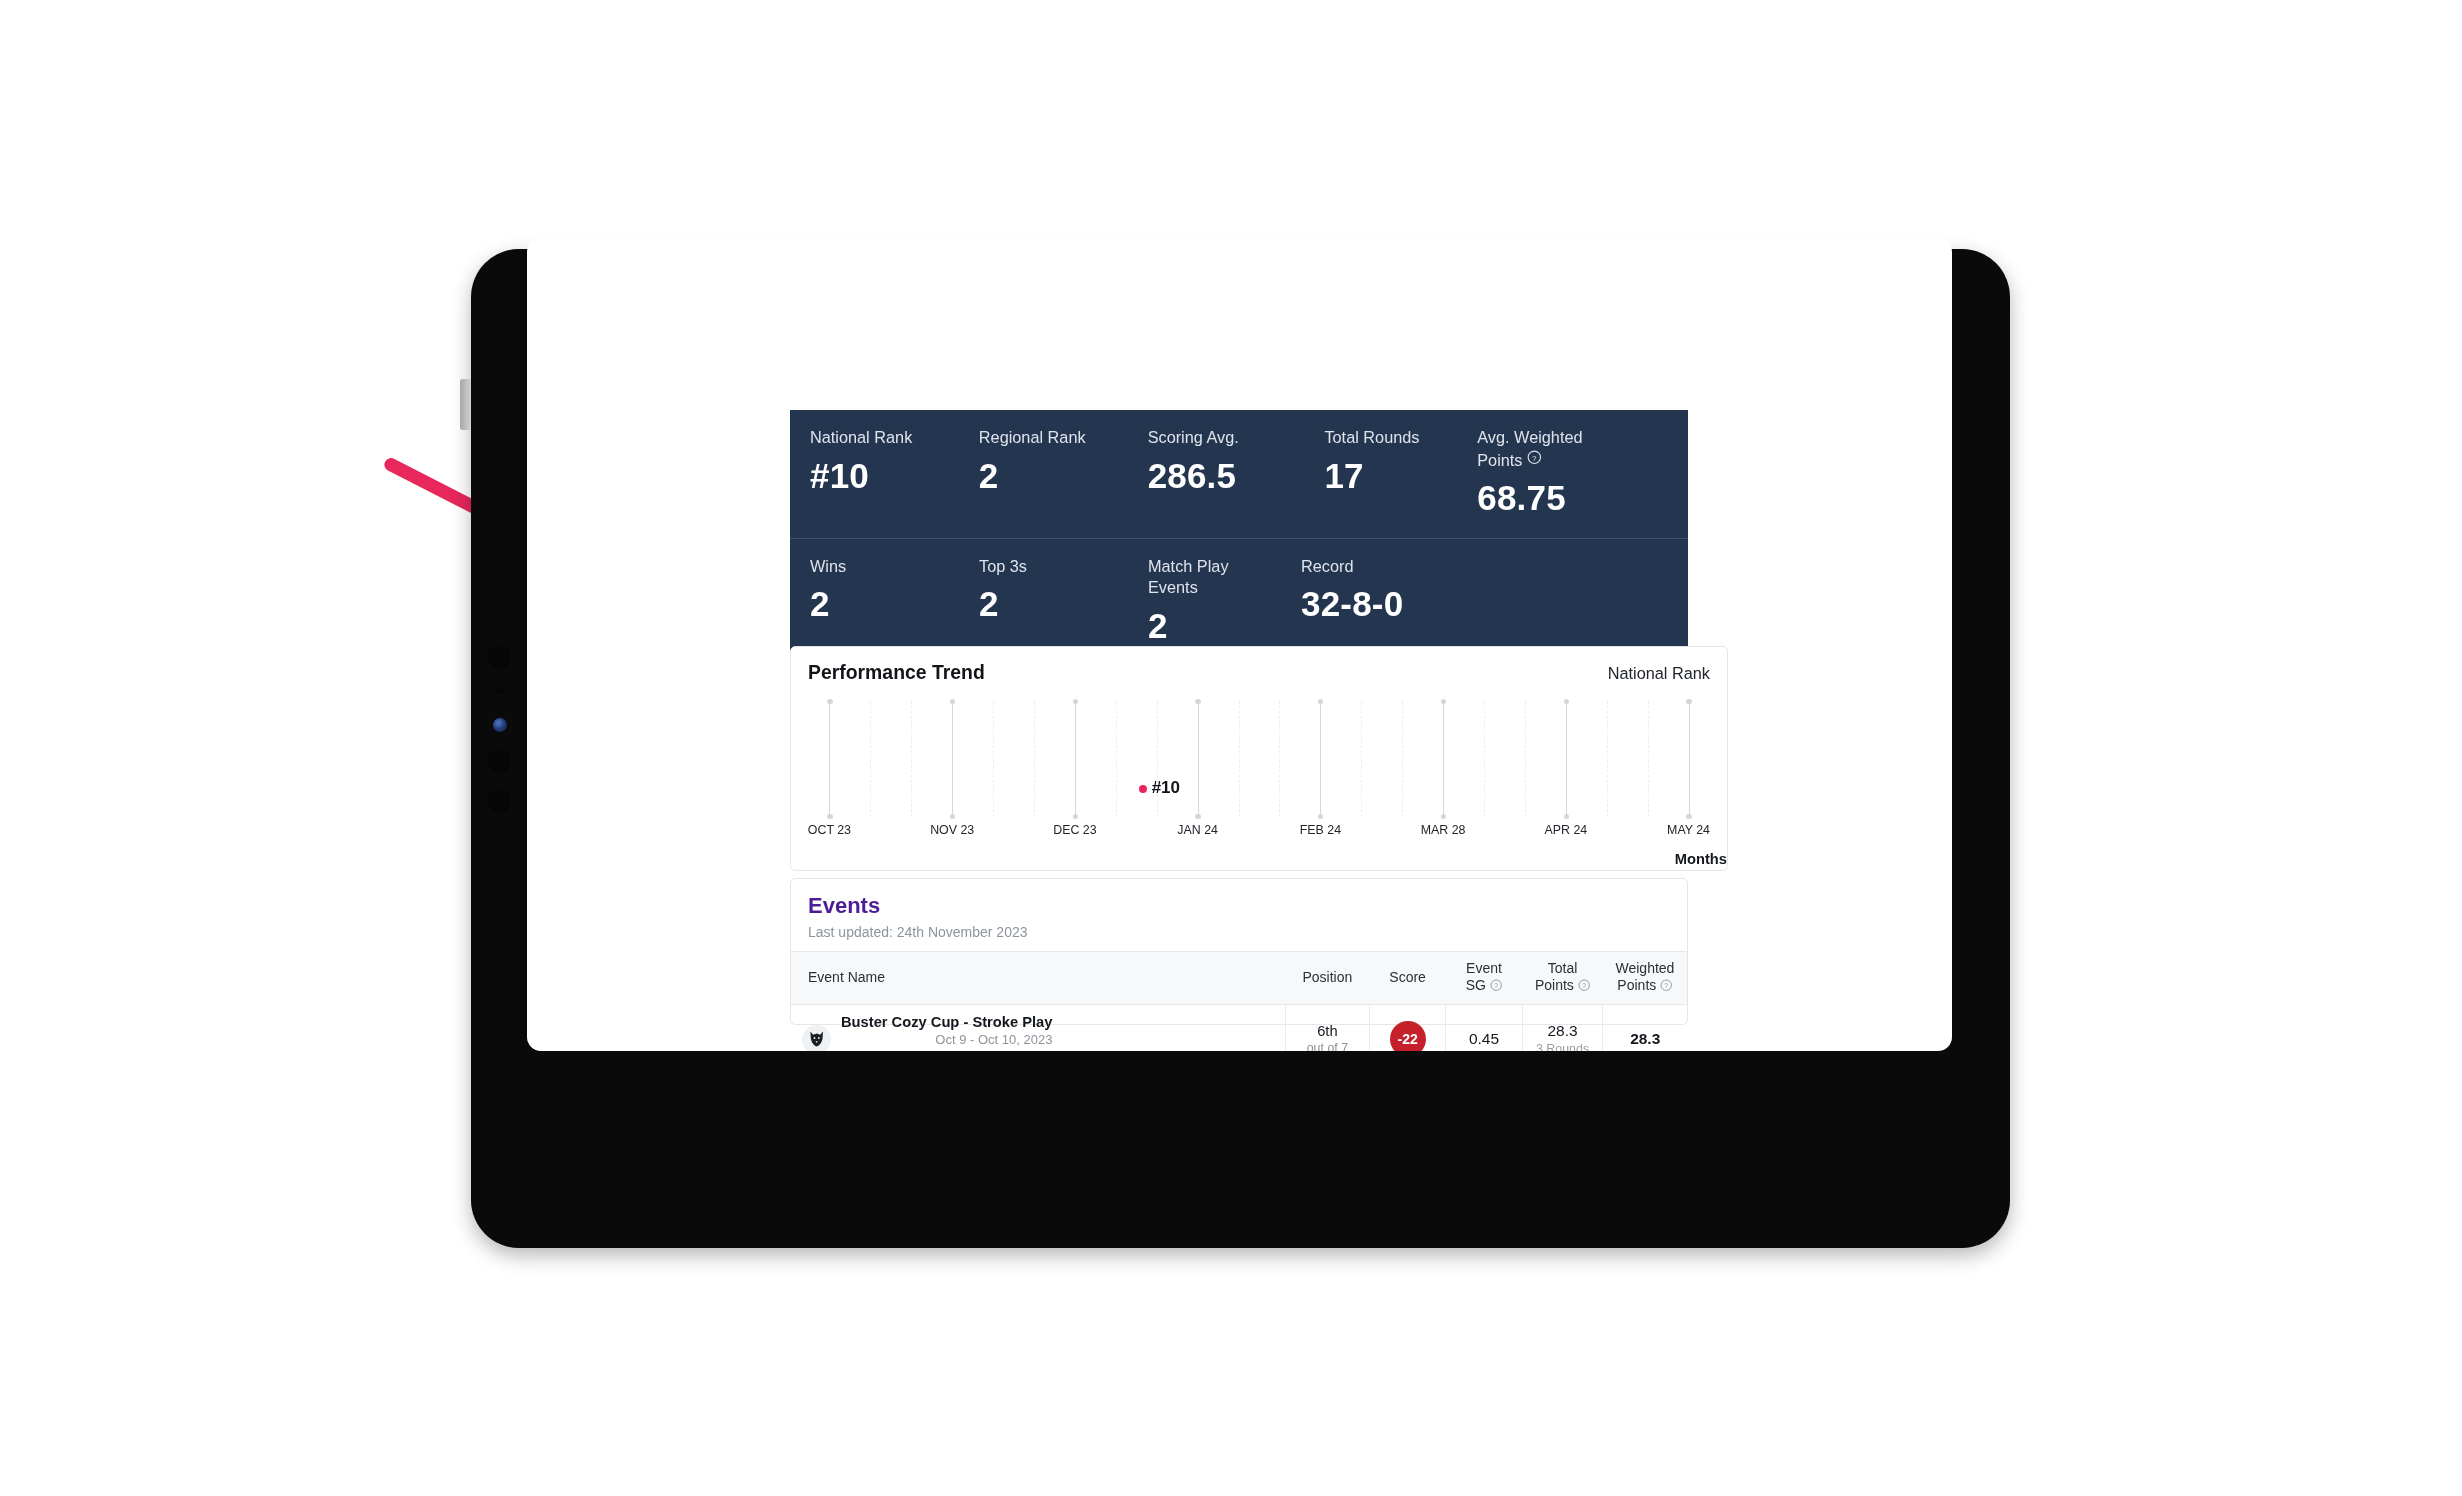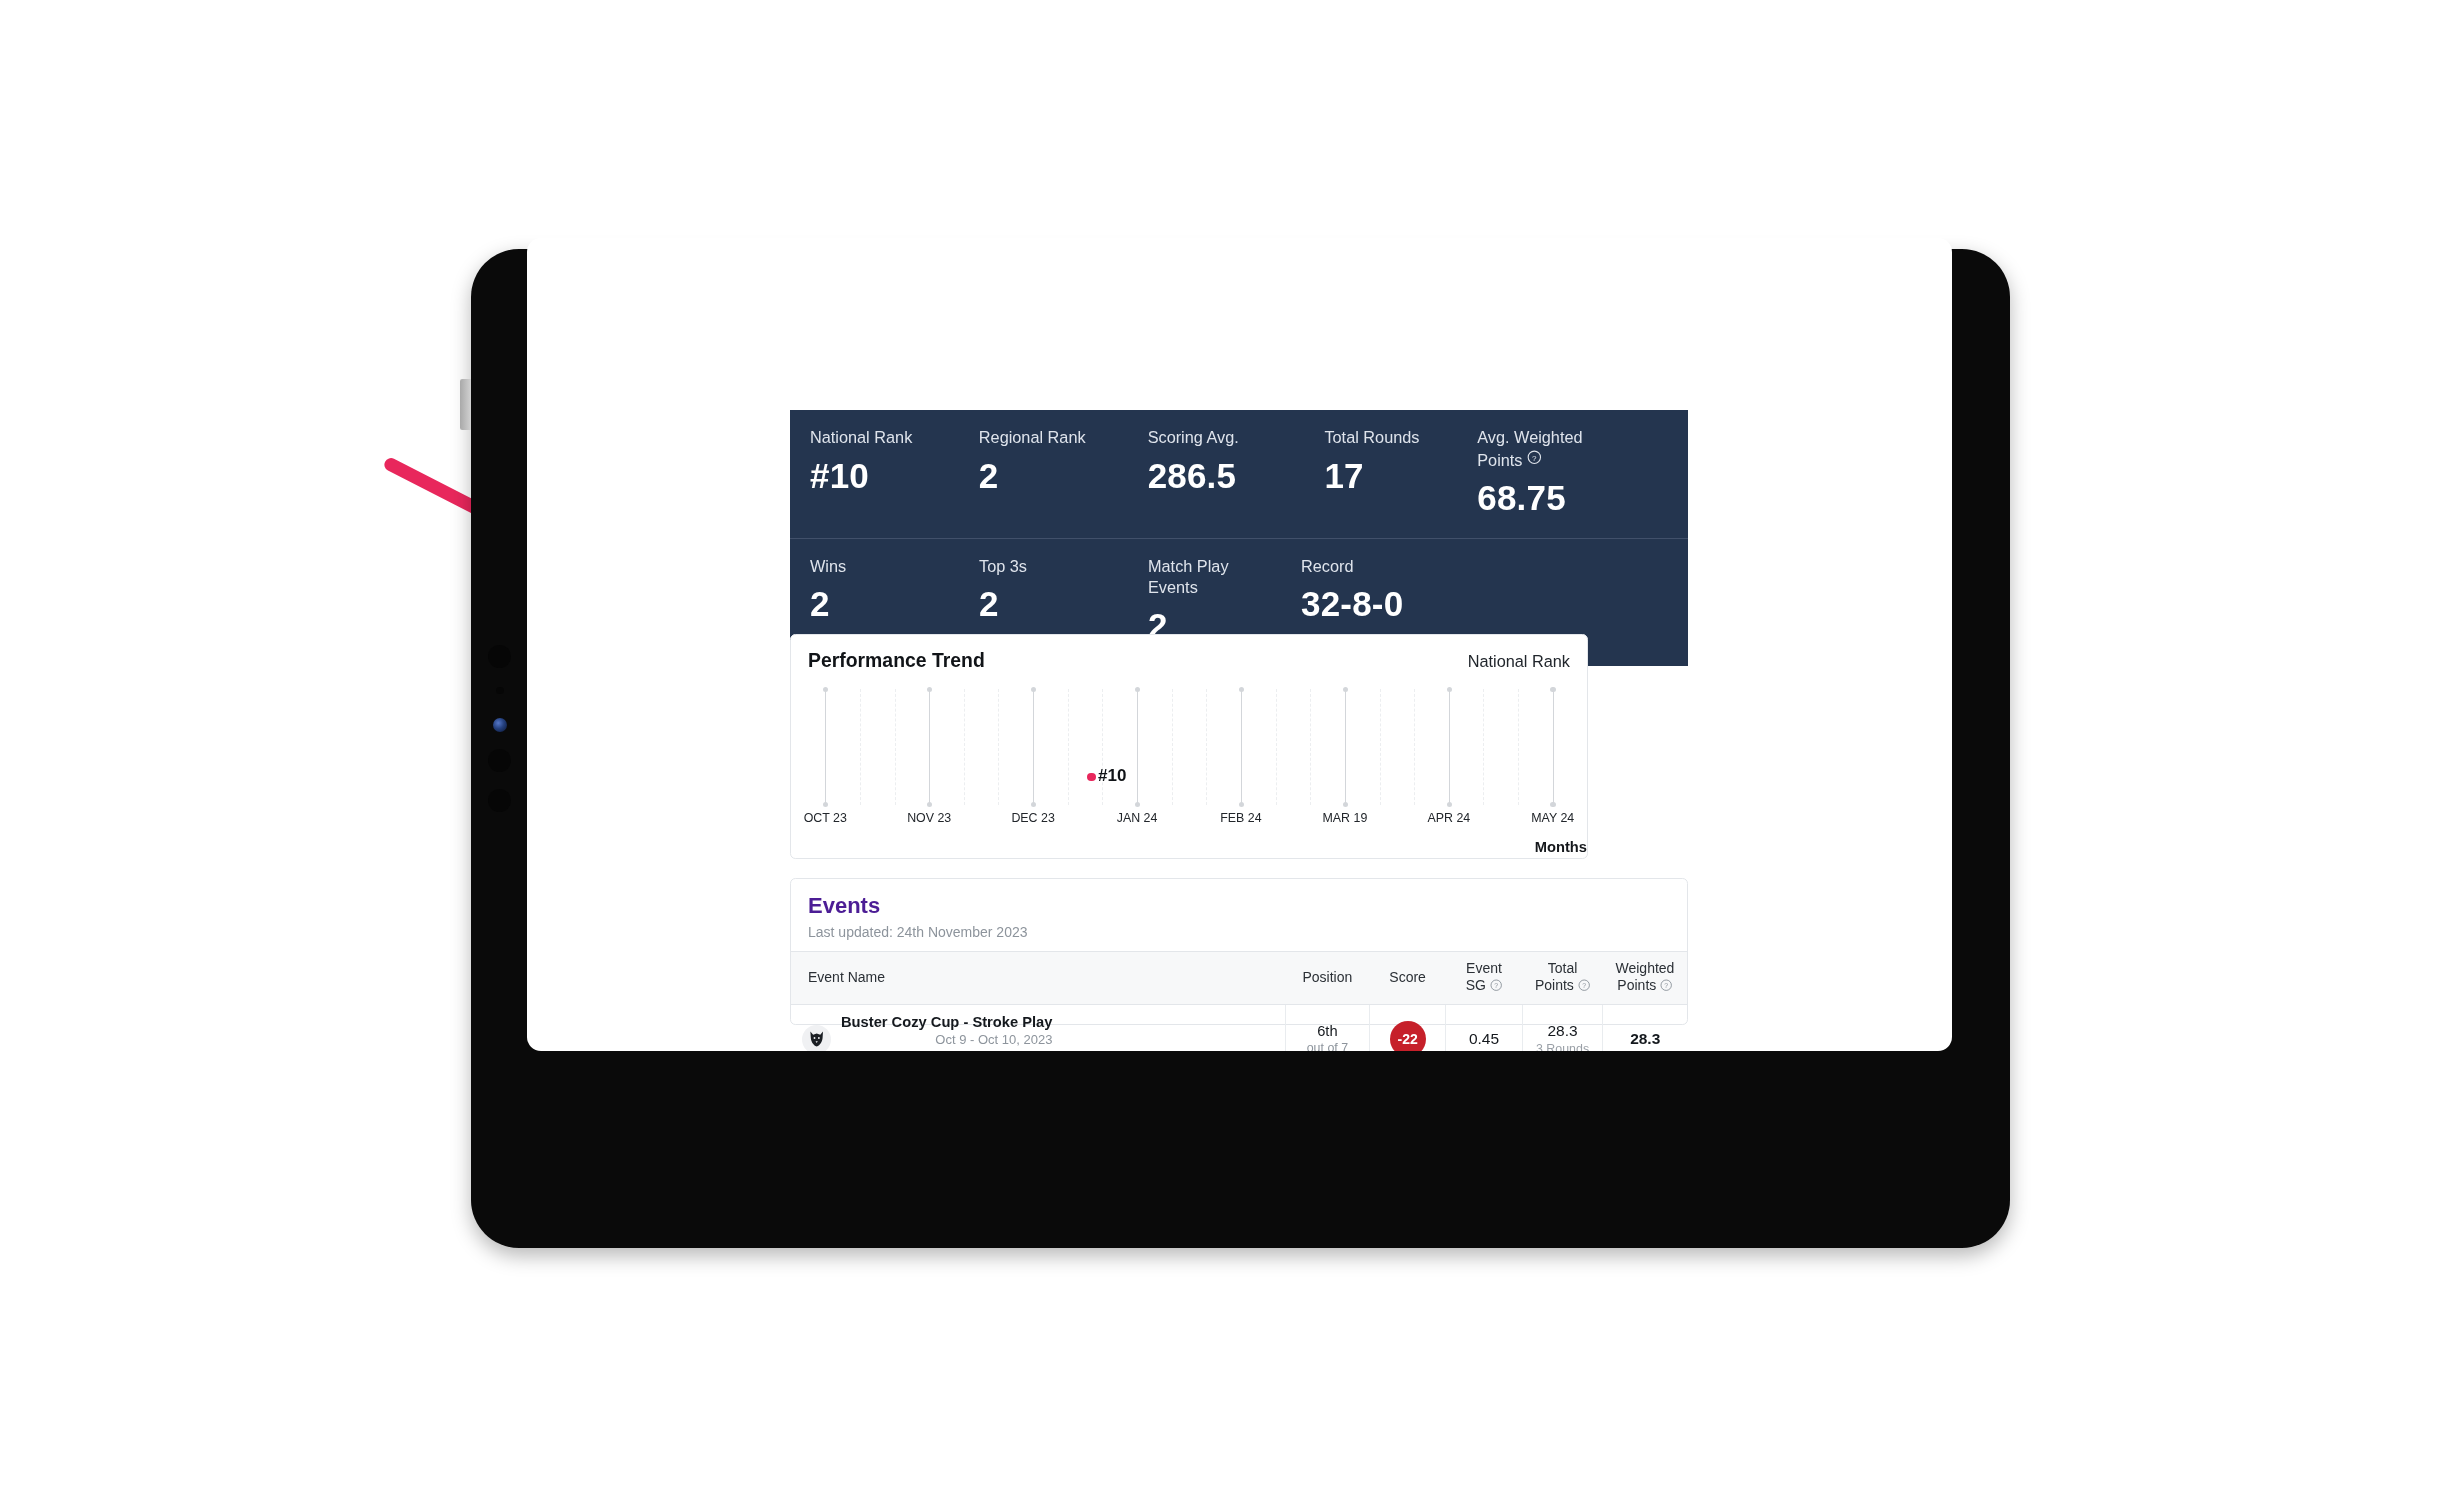--- a/index.html
+++ b/index.html
@@ -80,21 +80,21 @@
 
   
   .card {
     position:absolute;
     background:#ffffff;
     border:0.8px solid #e3e6ea;
     border-radius:5.4px;
   }
 
   
-  .trend { left:263px; top:396px; width:798px; height:225px; }
+  .trend { left:263px; top:408px; width:938px; height:225px; }
   .trend-head { display:flex; align-items:baseline; justify-content:space-between; padding:14px 17px 0 17px; }
   .trend-title { font-size:19.4px; font-weight:700; color:#111418; }
   .trend-legend { font-size:16.3px; color:#21262c; }
   .plot { position:relative; margin:17px 11px 0 11px; height:116px; }
   .gridline { position:absolute; top:0; width:0.8px; height:116px; background:#d3d6da; }
   .gridline.dash {
     background:none;
     border-left:0.8px dashed #eceef0;
   }
   .gcap { position:absolute; width:5.4px; height:5.4px; border-radius:50%; background:#d3d6da; left:-2.3px; }
@@ -283,21 +283,21 @@
             </div>
             <div class="pt-dot" style="left: 36.841%; top: 72%;"></div>
             <div class="pt-lab" style="left: 38.2544%; top: 66%;">#10</div>
           </div>
         <div class="xlabels" id="xlabels">
             <div class="xlab" style="left: 3.00353%;">OCT 23</div>
             <div class="xlab" style="left: 16.4311%;">NOV 23</div>
             <div class="xlab" style="left: 29.8587%;">DEC 23</div>
             <div class="xlab" style="left: 43.2862%;">JAN 24</div>
             <div class="xlab" style="left: 56.7138%;">FEB 24</div>
-            <div class="xlab" style="left: 70.1413%;">MAR 19</div>
+            <div class="xlab" style="left: 70.1413%;">MAR 28</div>
             <div class="xlab" style="left: 83.5689%;">APR 24</div>
             <div class="xlab" style="left: 96.9965%;">MAY 24</div>
           </div>
         <div class="axis-title">Months</div>
       </div>
 
       <div class="card events">
         <div class="ev-head">
           <div class="ev-title">Events</div>
           <div class="ev-sub">Last updated: 24th November 2023</div>

